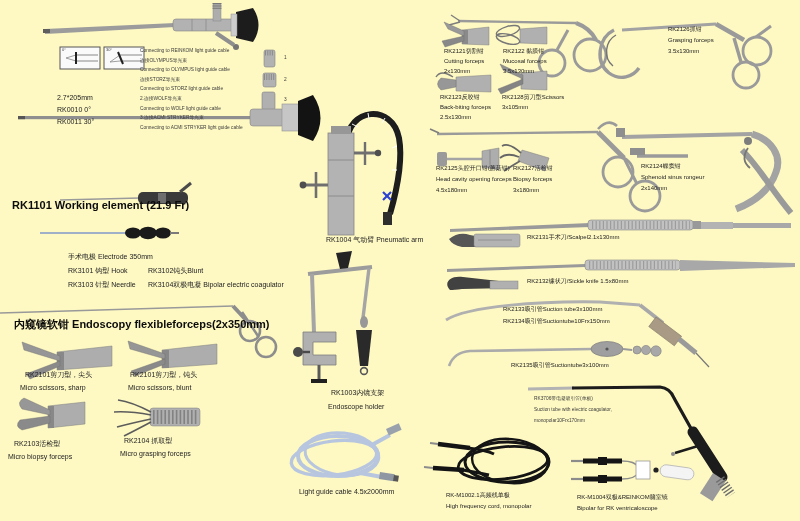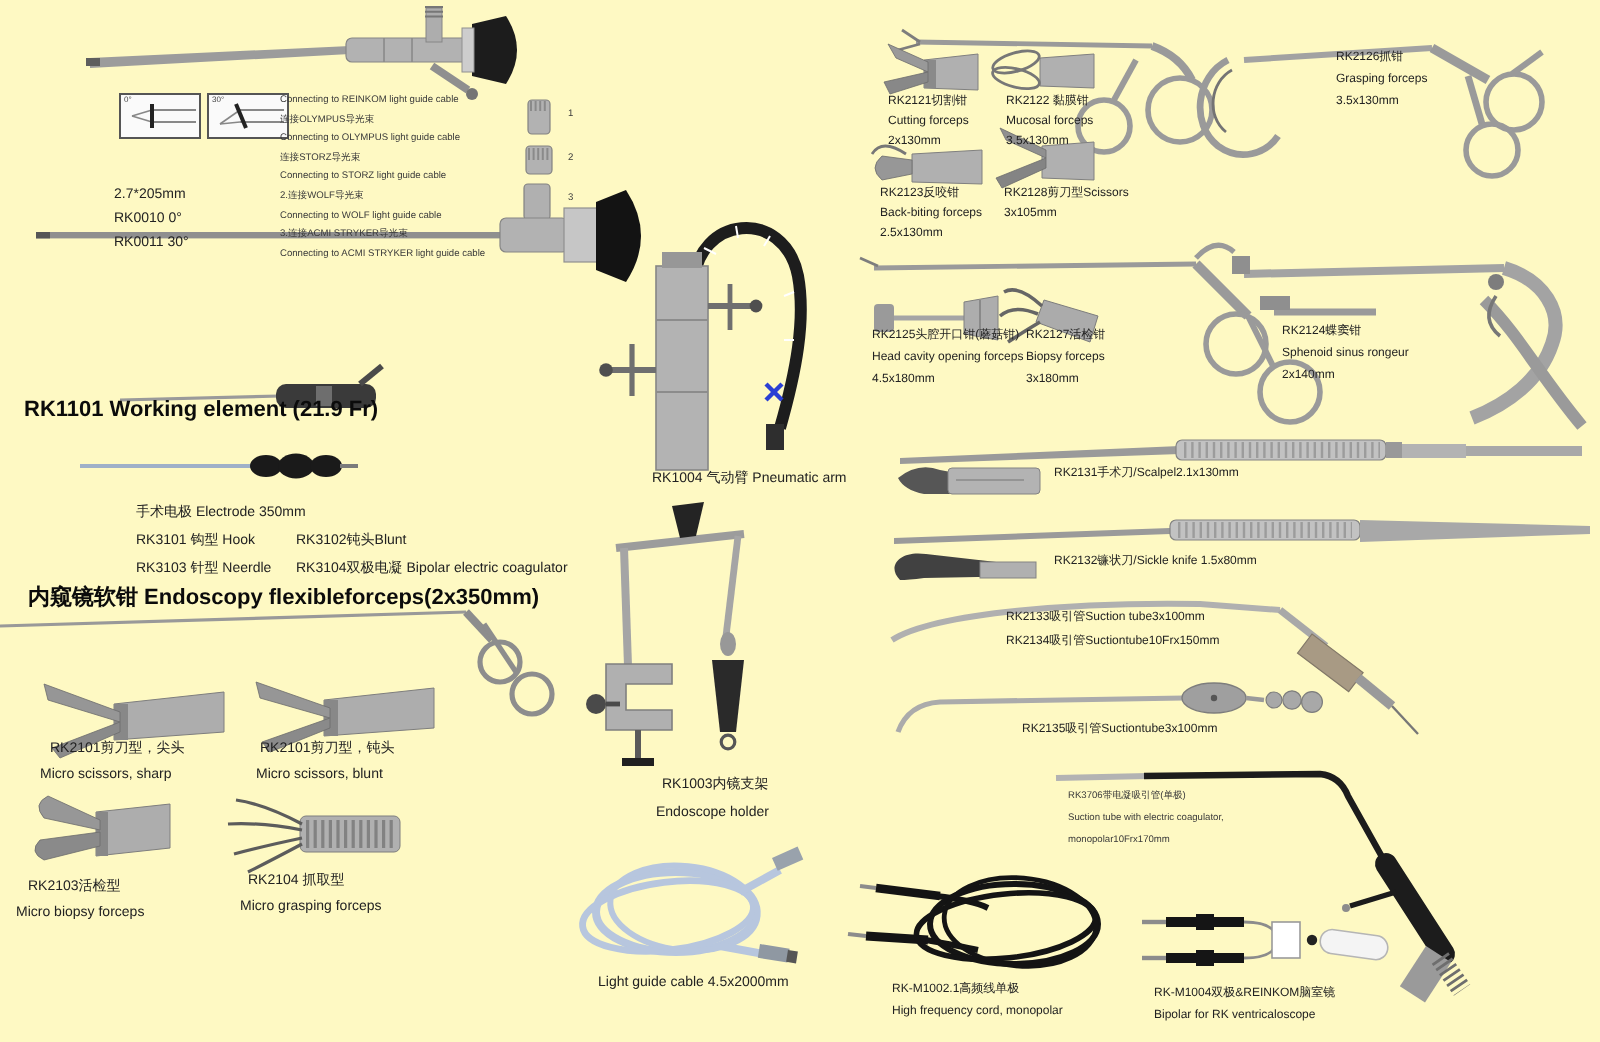--- a/index.html
+++ b/index.html
@@ -313,21 +313,21 @@
     <rect x="598" y="475" width="9" height="8" fill="#151515"></rect>
     <path d="M622,461 Q635,461 638,467" fill="none" stroke="#8c8c8c" stroke-width="1.4"></path>
     <path d="M622,479 Q635,479 638,473" fill="none" stroke="#8c8c8c" stroke-width="1.4"></path>
     <rect x="636" y="461" width="14" height="18" fill="#ffffff" stroke="#9a9a9a" stroke-width="0.8"></rect>
     <circle cx="656" cy="470" r="2.6" fill="#222"></circle>
     <rect x="661" y="464" width="34" height="12" rx="6" fill="#f4f4f4" stroke="#b5b5b5" stroke-width="0.8" transform="rotate(8 661 464)"></rect>
   </g>
 </svg>
 
   <div class="h1" style="left:12px;top:199px">RK1101  Working element (21.9 Fr)</div>
-  <div class="h1" style="left:14px;top:291px">内窥镜软钳  Endoscopy flexibleforceps(2x350mm)</div>
+  <div class="h1" style="left:14px;top:317px">内窥镜软钳  Endoscopy flexibleforceps(2x350mm)</div>
 
   <div class="lbl7" style="left:57px;top:94px">2.7*205mm</div>
   <div class="lbl7" style="left:57px;top:106px">RK0010 0°</div>
   <div class="lbl7" style="left:57px;top:118px">RK0011 30°</div>
   <div class="lbl4" style="left:62px;top:48px">0°</div>
   <div class="lbl4" style="left:106px;top:48px">30°</div>
 
   <div class="lbl5" style="left:140px;top:48px">Connecting to REINKOM light guide cable</div>
   <div class="lbl5" style="left:140px;top:58px">连接OLYMPUS导光束</div>
   <div class="lbl5" style="left:140px;top:67px">Connecting to OLYMPUS light guide cable</div>

